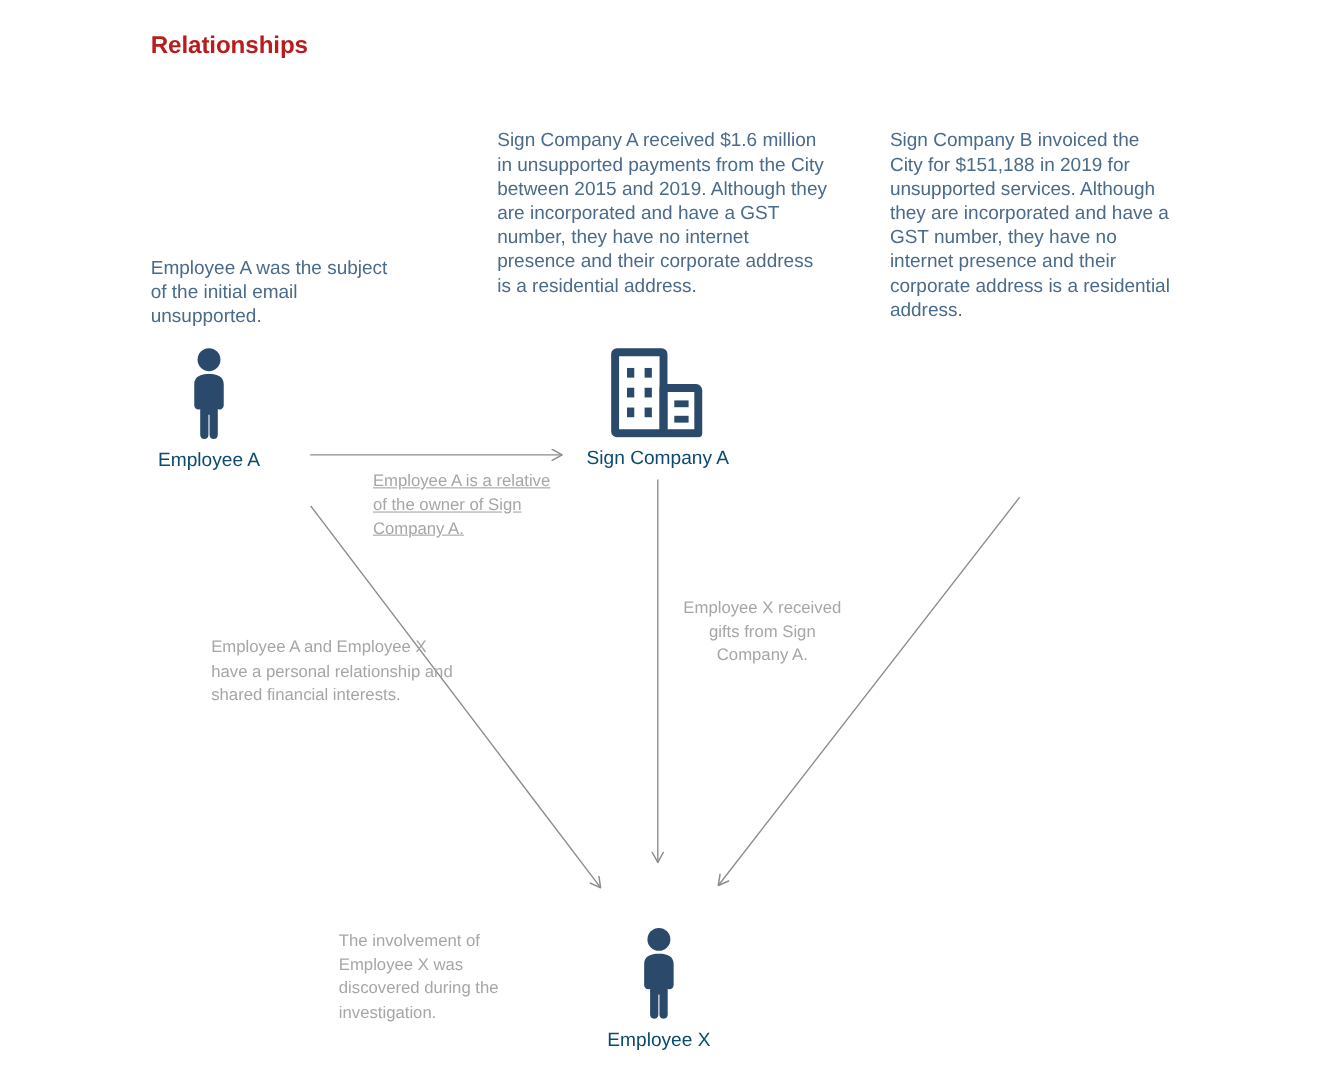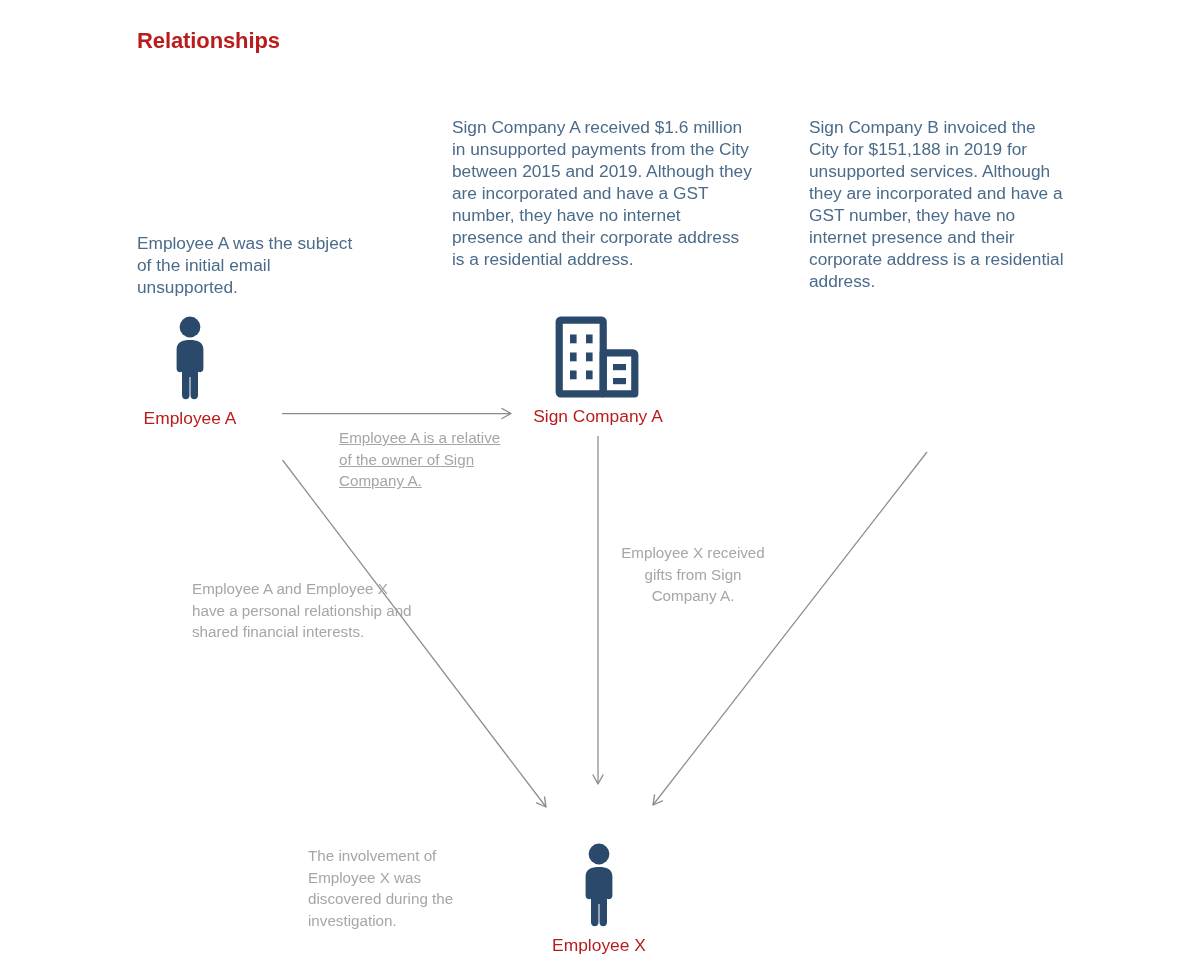--- a/index.html
+++ b/index.html
@@ -72,21 +72,21 @@
     flex-direction: column;
     align-items: center;
   }
   .node-icon {
     display: block;
     line-height: 0;
   }
   .node-label {
     margin-top: 8px;
     font-size: 17.4px;
-    color: #b91c1c;
+    color: #0c4a6e;
     white-space: nowrap;
   }
 
   #node-employee-a  { left: 110px; top: 316px; width: 160px; }
   #node-company-a   { left: 518px; top: 316px; width: 160px; }
   #node-company-b   { left: 852px; top: 316px; width: 160px; }
   #node-employee-x  { left: 519px; top: 843px; width: 160px; }
 </style>
 </head>
 <body>

